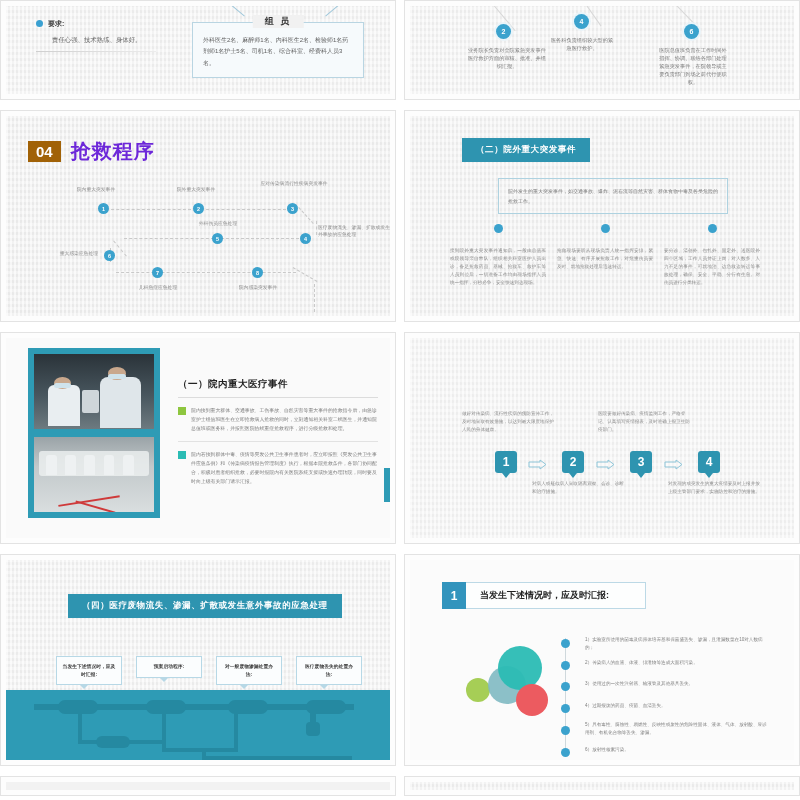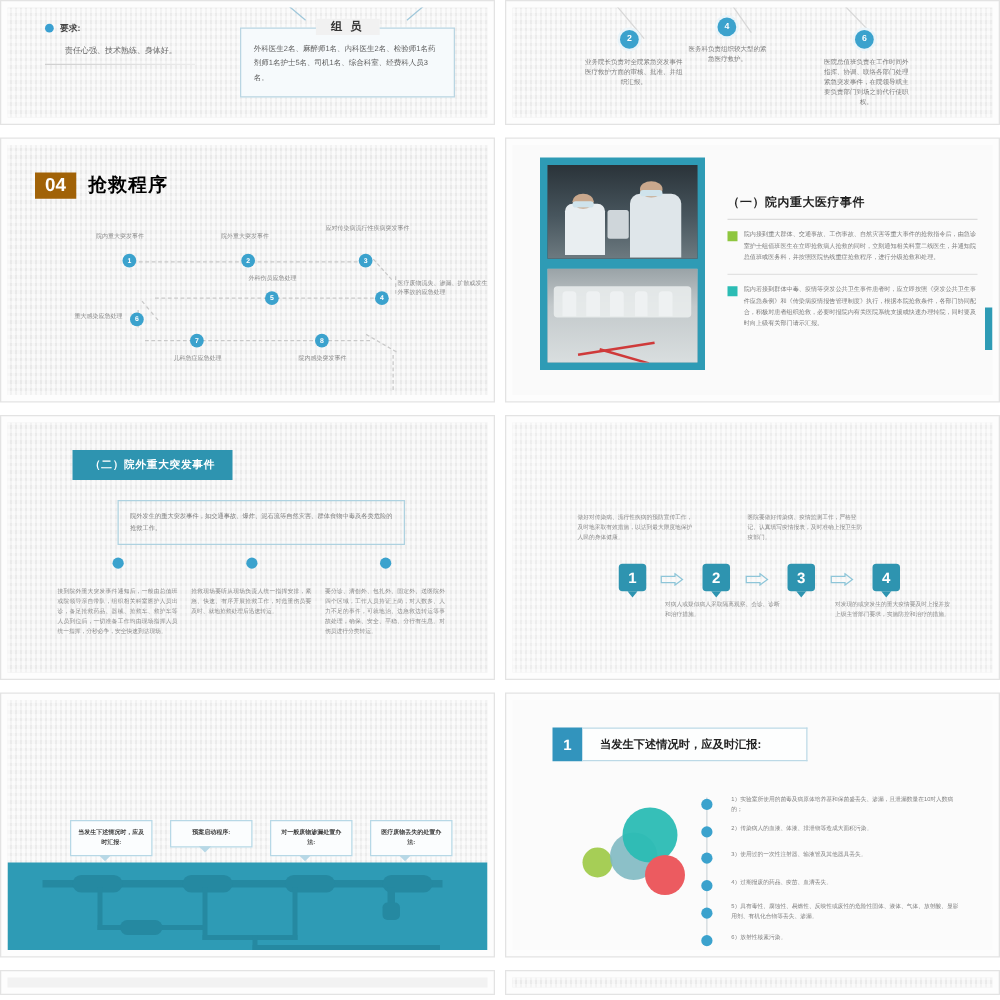--- a/index.html
+++ b/index.html
@@ -59,21 +59,21 @@
   .node { position:absolute; width:15px;height:15px;border-radius:50%;background:#3ba2cd;color:#fff;
           font-size:7px; display:flex;align-items:center;justify-content:center; font-weight:bold;
           box-shadow:0 0 0 2px #eaf4f9;}
   .s2 .cap { position:absolute; font-size:5.2px; color:#7b7b7b; line-height:1.55; text-align:center;}
   .s2 .edge { position:absolute; background:#d7d7d7; height:1px; transform-origin:0 0;}
 
   
   .s3 { background:#efefef; }
   .numtag { background:#a16207; color:#fff; font-size:15px; font-weight:bold; padding:2px 8px; display:inline-block; line-height:1.15;}
   .s3 .hd { position:absolute; left:22px; top:22px; display:flex; align-items:center; gap:10px;}
-  .s3 .hd h1 { font-size:15px; color:#000000; font-weight:bold; letter-spacing:1px;}
+  .s3 .hd h1 { font-size:20px; color:#6d28d9; font-weight:bold; letter-spacing:1px;}
   .s3 .flowwrap { position:absolute; inset:0; }
   .s3 .fl { position:absolute; font-size:4.8px; color:#8a8a8a; text-align:center; line-height:1.5;}
   .s3 .dsh { position:absolute; border-top:1px dashed #c9c9c9; }
   .s3 .dshv { position:absolute; border-left:1px dashed #c9c9c9; }
   .s3 .nd { position:absolute; width:11px;height:11px;border-radius:50%;background:#3ba2cd;color:#fff;
             font-size:5.5px;display:flex;align-items:center;justify-content:center;font-weight:bold;}
 
   
   .s4 { background:#fafafa; }
   .photoframe { position:absolute; left:22px; top:10px; width:132px; height:170px; background:#2e9bb5; padding:6px;}
@@ -226,20 +226,42 @@
         <div class="fl" style="left:110px;top:168px;width:84px;">儿科急症应急处理</div>
         <div class="nd" style="left:146px;top:151px;">7</div>
 
         <div class="fl" style="left:210px;top:168px;width:84px;">院内感染突发事件</div>
         <div class="nd" style="left:246px;top:151px;">8</div>
       </div>
     </div>
   </div>
 
   <div class="slide-card">
+    <div class="slide s5 tex">
+      <div class="bn">
+        <span class="banner">（二）院外重大突发事件</span>
+      </div>
+      <div class="intro">院外发生的重大突发事件，如交通事故、爆炸、泥石流等自然灾害、群体食物中毒及各类危险的抢救工作。</div>
+
+      <div class="col" style="left:40px;">
+        <div class="d"></div>
+        <p>接到院外重大突发事件通知后，一般由总值班或院领导亲自带队，组织相关科室医护人员出诊，备足抢救药品、器械、抢救车、救护车等人员到位后，一切准备工作均由现场指挥人员统一指挥，分秒必争，安全快速到达现场。</p>
+      </div>
+      <div class="col" style="left:147px;">
+        <div class="d"></div>
+        <p>抢救现场要听从现场负责人统一指挥安排，紧急、快速、有序开展抢救工作，对危重伤员要及时、就地抢救处理后迅速转运。</p>
+      </div>
+      <div class="col" style="left:254px;">
+        <div class="d"></div>
+        <p>要分诊、清创外、包扎外、固定外、送医院外四个区域，工作人员持证上岗，对人数多、人力不足的事件，可就地治、边急救边转运等事故处理，确保、安全、平稳、分行有生息。对伤员进行分类转运。</p>
+      </div>
+    </div>
+  </div>
+
+  <div class="slide-card">
     <div class="slide s4">
       <div class="photoframe">
         <div class="ph ph1">
           <div class="ph1bg"></div>
             <div class="dev"></div>
           <div class="figA"></div>
             <div class="headA"></div>
             <div class="mask1"></div>
           <div class="figB"></div>
             <div class="headB"></div>
@@ -269,42 +291,20 @@
         <div class="para">
           <span class="sq t"></span>
           <span>院内若接到群体中毒、疫情等突发公共卫生事件患者时，应立即按照《突发公共卫生事件应急条例》和《传染病疫情报告管理制度》执行，根据本院抢救条件，各部门协同配合，积极对患者组织抢救，必要时报院内有关医院系统支援或快速办理转院，同时要及时向上级有关部门请示汇报。</span>
         </div>
       </div>
       <div class="edgebar"></div>
     </div>
   </div>
 
   <div class="slide-card">
-    <div class="slide s5 tex">
-      <div class="bn">
-        <span class="banner">（二）院外重大突发事件</span>
-      </div>
-      <div class="intro">院外发生的重大突发事件，如交通事故、爆炸、泥石流等自然灾害、群体食物中毒及各类危险的抢救工作。</div>
-
-      <div class="col" style="left:40px;">
-        <div class="d"></div>
-        <p>接到院外重大突发事件通知后，一般由总值班或院领导亲自带队，组织相关科室医护人员出诊，备足抢救药品、器械、抢救车、救护车等人员到位后，一切准备工作均由现场指挥人员统一指挥，分秒必争，安全快速到达现场。</p>
-      </div>
-      <div class="col" style="left:147px;">
-        <div class="d"></div>
-        <p>抢救现场要听从现场负责人统一指挥安排，紧急、快速、有序开展抢救工作，对危重伤员要及时、就地抢救处理后迅速转运。</p>
-      </div>
-      <div class="col" style="left:254px;">
-        <div class="d"></div>
-        <p>要分诊、清创外、包扎外、固定外、送医院外四个区域，工作人员持证上岗，对人数多、人力不足的事件，可就地治、边急救边转运等事故处理，确保、安全、平稳、分行有生息。对伤员进行分类转运。</p>
-      </div>
-    </div>
-  </div>
-
-  <div class="slide-card">
     <div class="slide s6 tex">
 
       <div class="cap" style="left:52px;top:72px;">做好对传染病、流行性疾病的预防宣传工作，及时地采取有效措施，以达到最大限度地保护人民的身体健康。</div>
       <div class="step" style="left:85px;top:113px;">1</div>
 
       <div class="arw" style="left:118px;top:118px;">
         <svg viewBox="0 0 20 11">
             <path d="M1 3 h11 V1 l6 4.5 -6 4.5 V8 H1 Z" fill="none" stroke="#8fc6d9" stroke-width="1"></path>
           </svg>
       </div>
@@ -327,20 +327,23 @@
           </svg>
       </div>
 
       <div class="step" style="left:288px;top:113px;">4</div>
       <div class="cap" style="left:258px;top:142px;">对发现的或突发生的重大疫情要及时上报并按上级主管部门要求，实施防控和治疗的措施。</div>
     </div>
   </div>
 
   <div class="slide-card">
     <div class="slide s7 tex">
+      <div class="bn">
+        <span class="banner">（四）医疗废物流失、渗漏、扩散或发生意外事故的应急处理</span>
+      </div>
 
       <div class="cbox" style="left:50px;">当发生下述情况时，应及时汇报:</div>
       <div class="cnum" style="left:76px;">1</div>
 
       <div class="cbox" style="left:130px;">预案启动程序:</div>
       <div class="cnum" style="left:156px;">2</div>
 
       <div class="cbox" style="left:210px;">对一般废物渗漏处置办法:</div>
       <div class="cnum" style="left:236px;">3</div>
 

